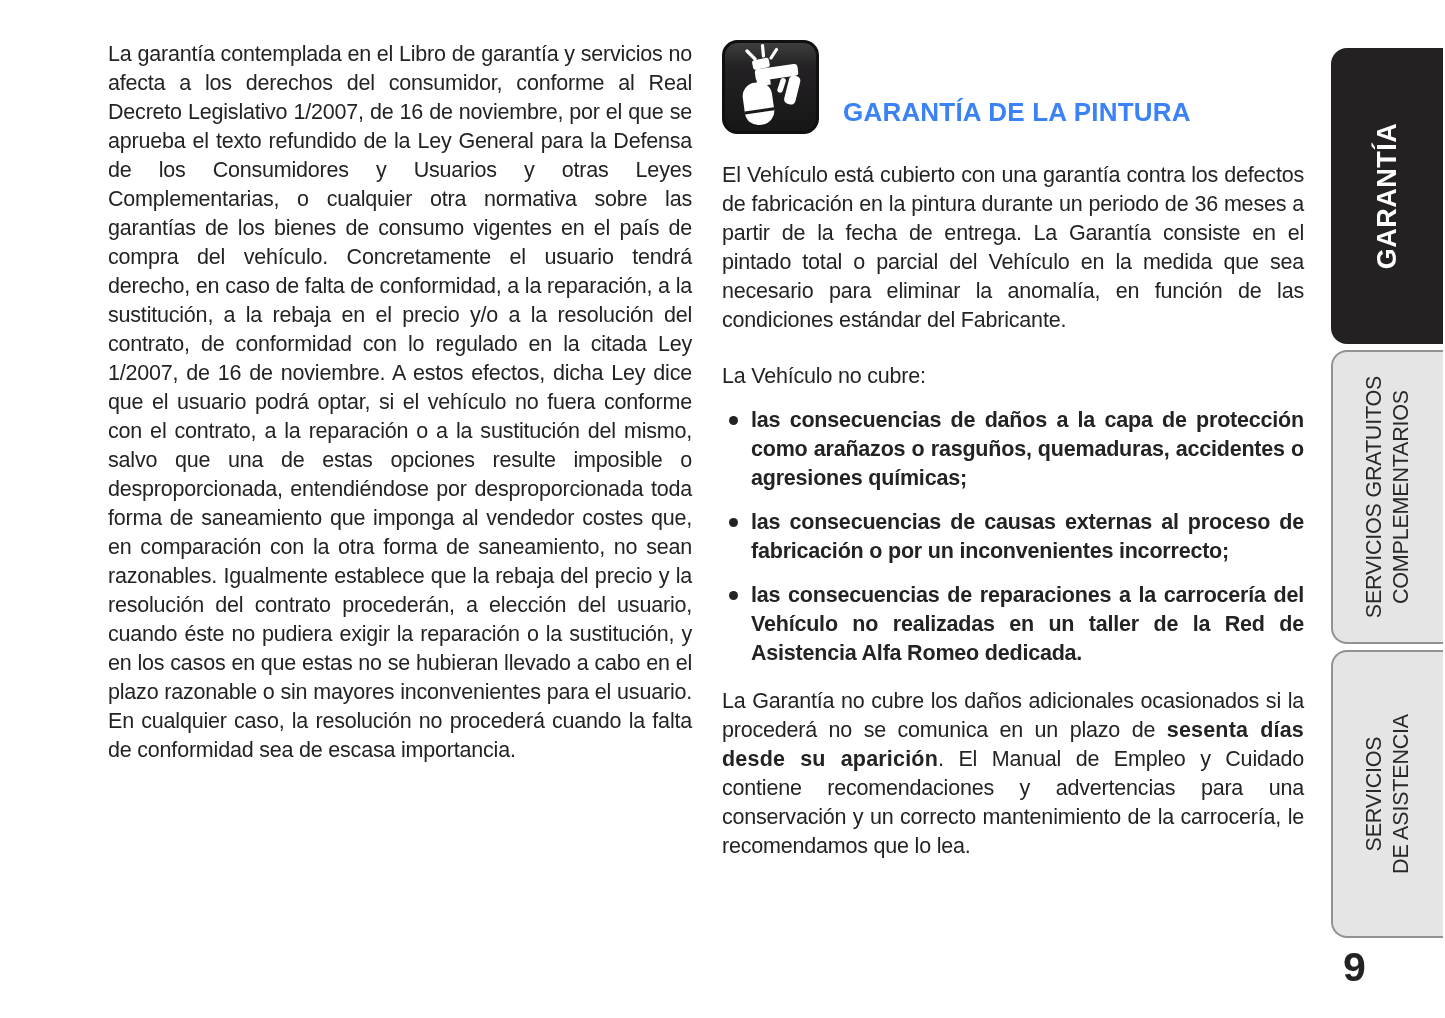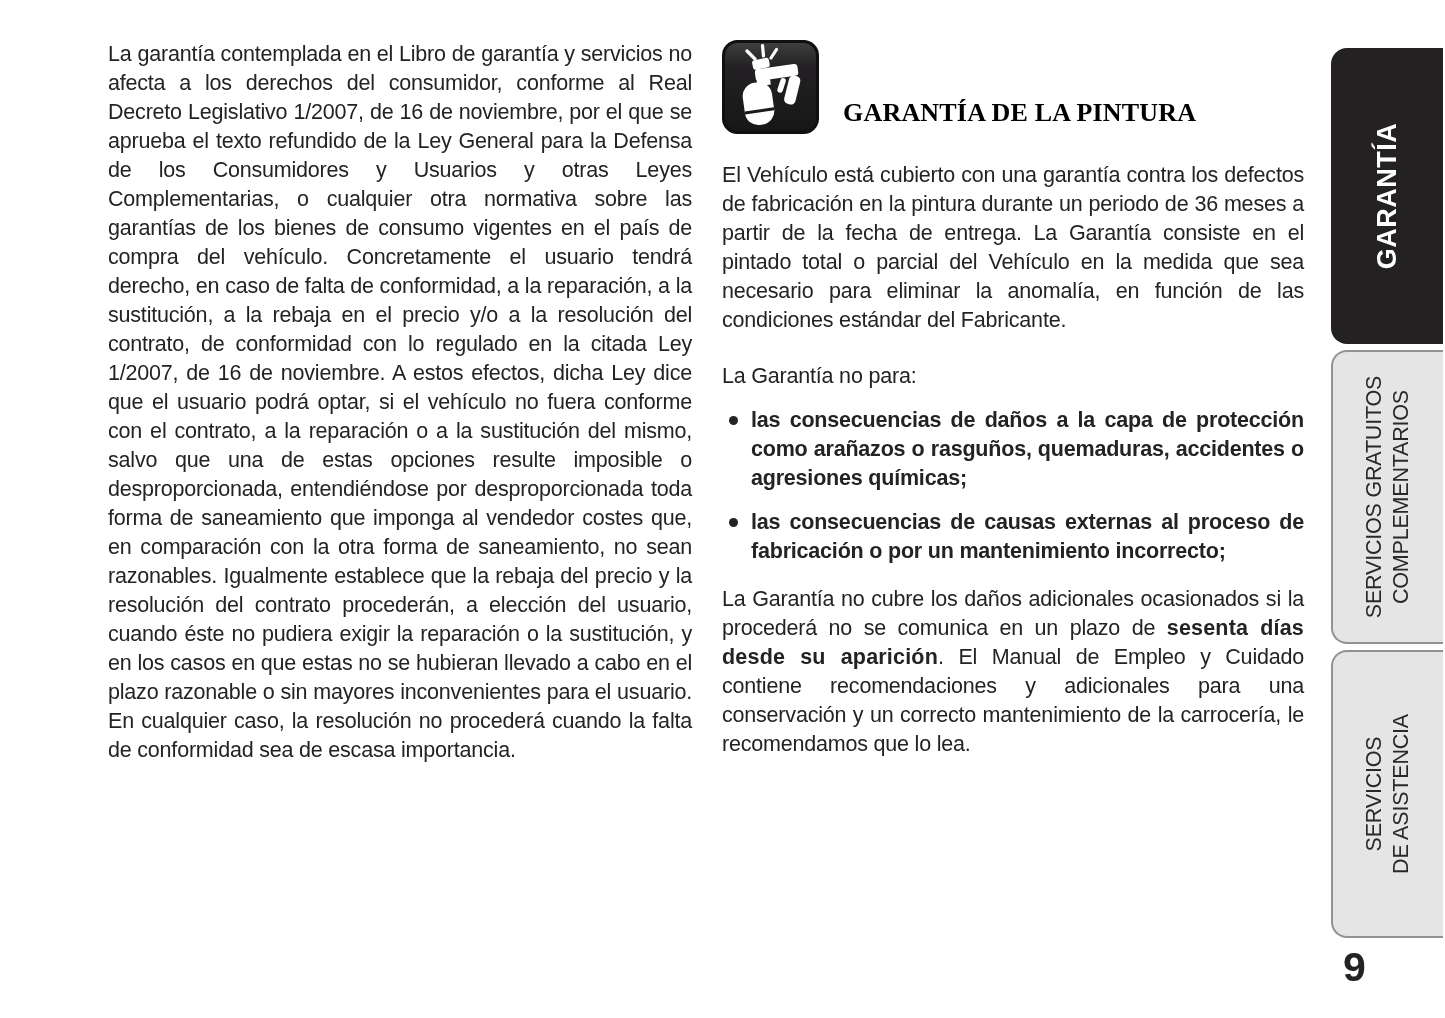--- a/index.html
+++ b/index.html
@@ -30,22 +30,21 @@
   
   .heading-row { display: flex; align-items: flex-end; gap: 24px; margin-bottom: 27px; }
   .icon-tile { flex: 0 0 auto; width: 97px; height: 94px; }
   .icon-tile svg { display: block; }
   .heading {
     margin: 0 0 6px 0;
     font-size: 26px;
     font-weight: bold;
     letter-spacing: 0.2px;
     white-space: nowrap;
-    color: #000000;
-    font-family: Liberation Serif, serif;
+    color: #3b82f6;
   }
 
   .not-covered { margin-top: 27px; }
 
   
   .bullets { list-style: none; margin: 11px 0 0 0; padding: 0; }
   .bullets li {
     position: relative;
     padding-left: 29px;
     margin-top: 15px;
@@ -153,34 +152,38 @@
             <rect x="21.5" y="42.5" width="29.5" height="42.5" rx="13.5" fill="#ffffff"></rect>
             <rect x="21.5" y="69.5" width="29.5" height="3" fill="#1a191a"></rect>
           </g>
         </svg>
       </div>
       <h1 class="heading">GARANTÍA DE LA PINTURA</h1>
     </div>
 
     <p class="para">El Vehículo está cubierto con una garantía contra los defectos de fabricación en la pintura durante un periodo de 36 meses a partir de la fecha de entrega. La Garantía consiste en el pintado total o parcial del Vehículo en la medida que sea necesario para eliminar la anomalía, en función de las condiciones estándar del Fabricante.</p>
 
-    <p class="para not-covered">La Garantía no para:</p>
+    <p class="para not-covered">La Vehículo no cubre:</p>
 
     <ul class="bullets">
       <li>
         <span class="dot"></span>
         <span>las consecuencias de daños a la capa de protección como arañazos o rasguños, quemaduras, accidentes o agresiones químicas;</span>
       </li>
       <li>
         <span class="dot"></span>
-        <span>las consecuencias de causas externas al proceso de fabricación o por un mantenimiento incorrecto;</span>
+        <span>las consecuencias de causas externas al proceso de fabricación o por un inconvenientes incorrecto;</span>
+      </li>
+      <li>
+        <span class="dot"></span>
+        <span>las consecuencias de reparaciones a la carrocería del Vehículo no realizadas en un taller de la Red de Asistencia Alfa Romeo dedicada.</span>
       </li>
     </ul>
 
-    <p class="para closing"><span>La Garantía no cubre los daños adicionales ocasionados si la procederá no se comunica en un plazo de </span><strong class="closing-bold">sesenta días desde su aparición</strong><span>. El Manual de Empleo y Cuidado contiene recomendaciones y adicionales para una conservación y un correcto mantenimiento de la carrocería, le recomendamos que lo lea.</span></p>
+    <p class="para closing"><span>La Garantía no cubre los daños adicionales ocasionados si la procederá no se comunica en un plazo de </span><strong class="closing-bold">sesenta días desde su aparición</strong><span>. El Manual de Empleo y Cuidado contiene recomendaciones y advertencias para una conservación y un correcto mantenimiento de la carrocería, le recomendamos que lo lea.</span></p>
 
   </div>
 
   <div class="tab tab-active tab-garantia">
     <div class="tab-label">
       <div>GARANTÍA</div>
     </div>
   </div>
 
   <div class="tab tab-gray tab-gratuitos">

